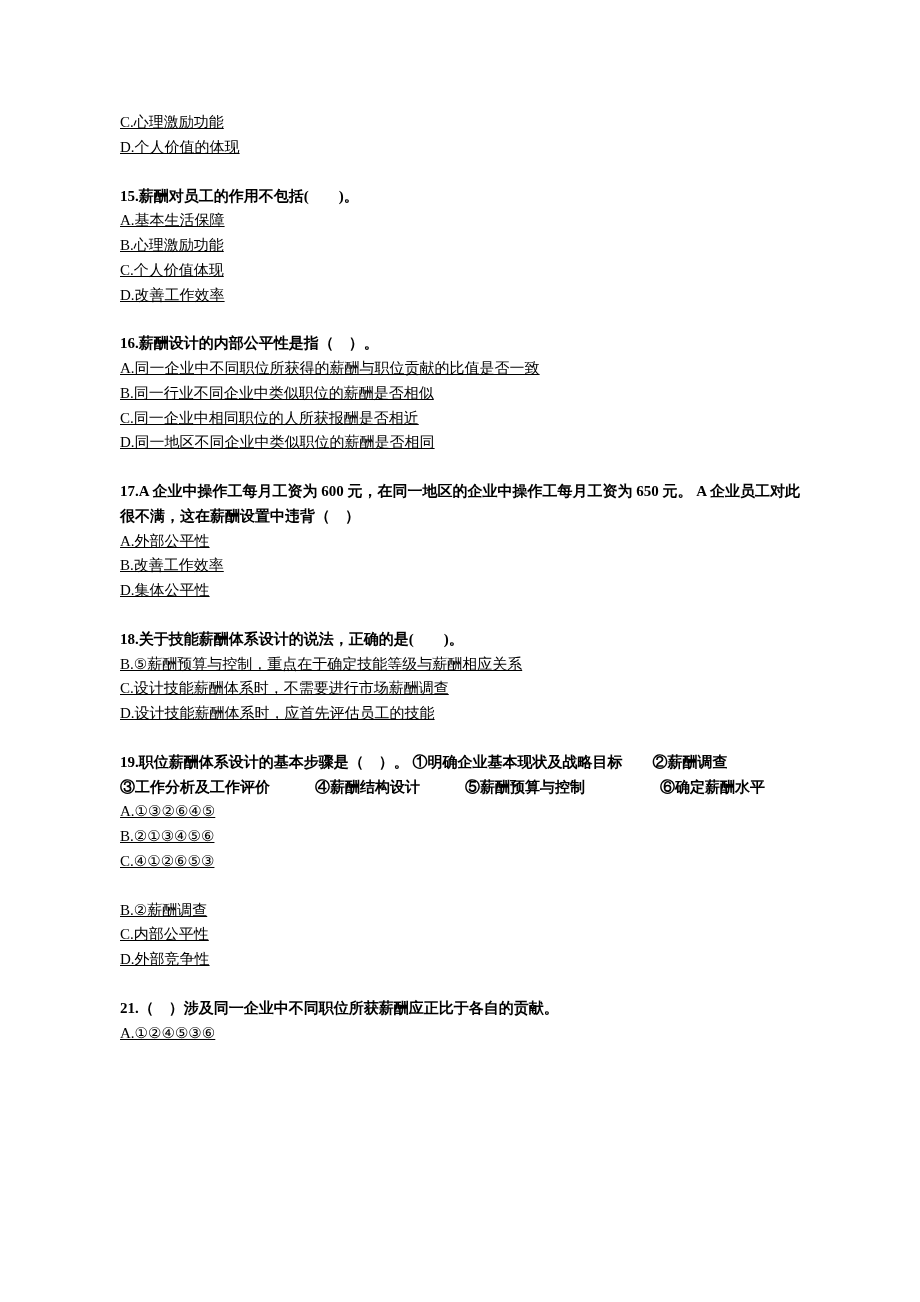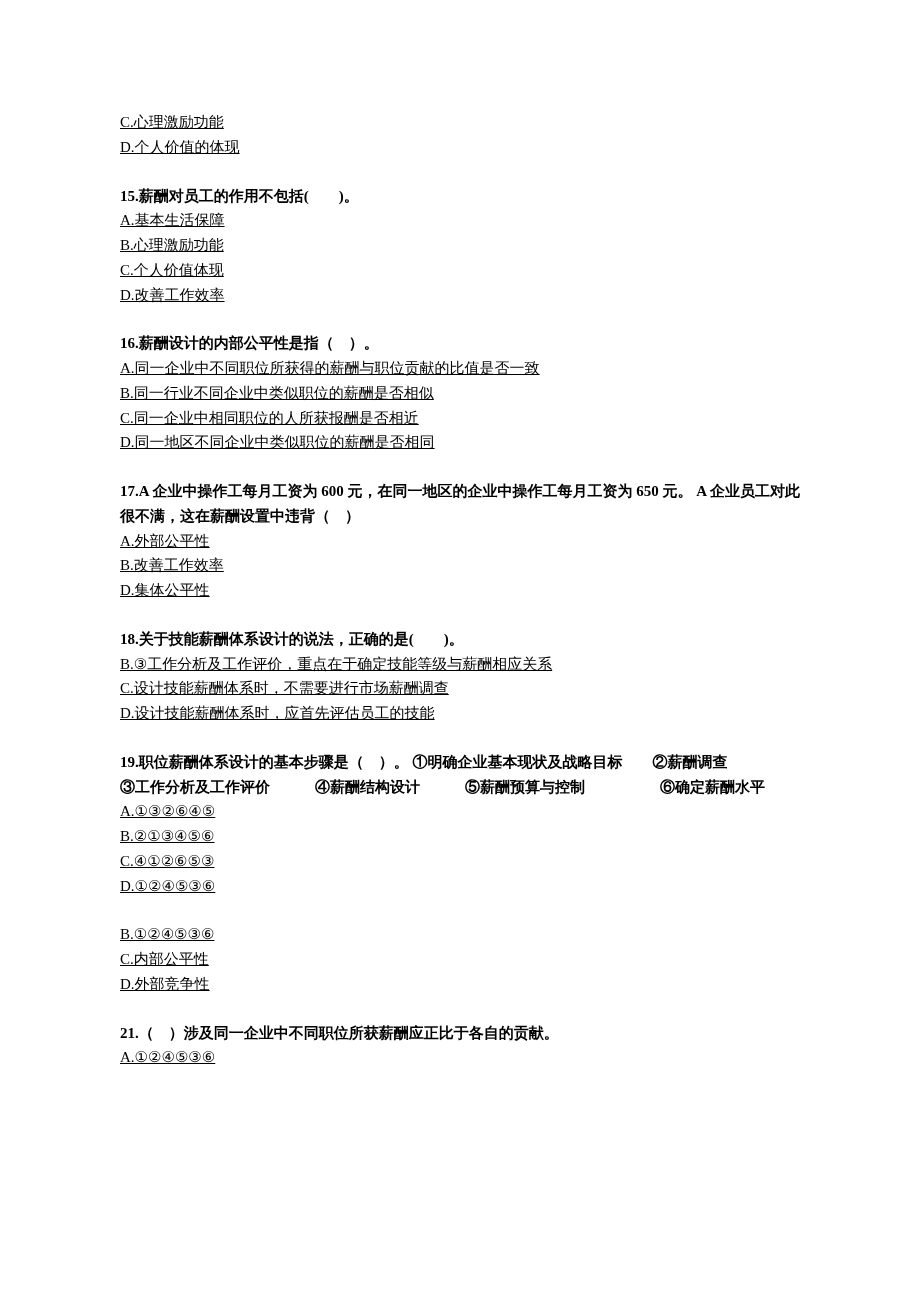--- a/index.html
+++ b/index.html
@@ -51,36 +51,35 @@
 
 <div class="question-block">
   <span class="stem-line">17.A 企业中操作工每月工资为 600 元，在同一地区的企业中操作工每月工资为 650 元。 A 企业员工对此很不满，这在薪酬设置中违背（　）</span>
   <span class="option-line">A.外部公平性</span>
   <span class="option-line">B.改善工作效率</span>
   <span class="option-line">D.集体公平性</span>
 </div>
 
 <div class="question-block">
   <span class="stem-line">18.关于技能薪酬体系设计的说法，正确的是(　　)。</span>
-  <span class="option-line">B.③工作分析及工作评价，重点在于确定技能等级与薪酬相应关系</span>
+  <span class="option-line">B.⑤薪酬预算与控制，重点在于确定技能等级与薪酬相应关系</span>
   <span class="option-line">C.设计技能薪酬体系时，不需要进行市场薪酬调查</span>
   <span class="option-line">D.设计技能薪酬体系时，应首先评估员工的技能</span>
 </div>
 
 <div class="question-block">
   <span class="stem-line">19.职位薪酬体系设计的基本步骤是（　）。  ①明确企业基本现状及战略目标　　②薪酬调查</span>
   <span class="stem-line">③工作分析及工作评价　　　④薪酬结构设计　　　⑤薪酬预算与控制　　　　　⑥确定薪酬水平</span>
   <span class="option-line">A.①③②⑥④⑤</span>
   <span class="option-line">B.②①③④⑤⑥</span>
   <span class="option-line">C.④①②⑥⑤③</span>
-  <span class="option-line">D.①②④⑤③⑥</span>
 </div>
 
 <div class="question-block">
-  <span class="option-line">B.①②④⑤③⑥</span>
+  <span class="option-line">B.②薪酬调查</span>
   <span class="option-line">C.内部公平性</span>
   <span class="option-line">D.外部竞争性</span>
 </div>
 
 <div class="question-block">
   <span class="stem-line">21.（　）涉及同一企业中不同职位所获薪酬应正比于各自的贡献。</span>
   <span class="option-line">A.①②④⑤③⑥</span>
 </div>
 
 </body></html>

